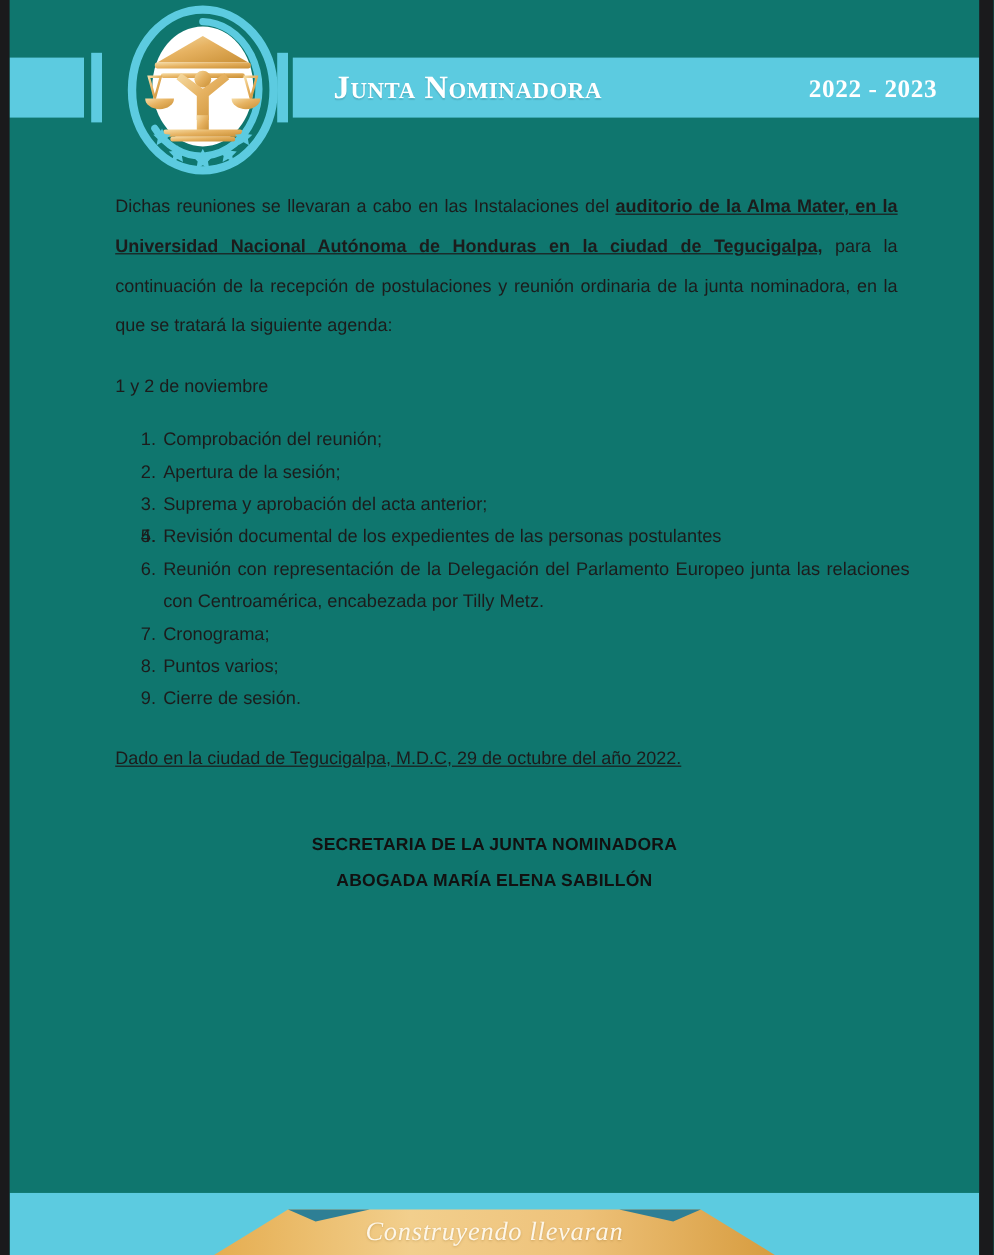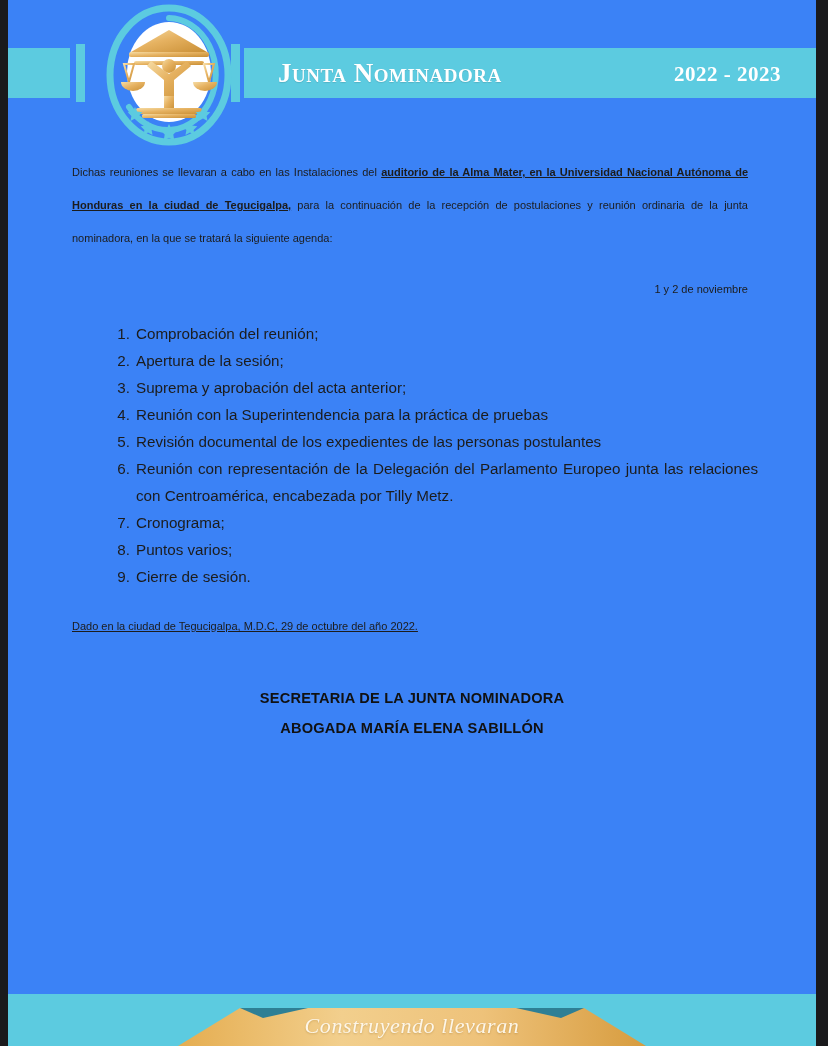--- a/index.html
+++ b/index.html
@@ -6,21 +6,21 @@
   html, body { width:828px; height:1046px; }
   body {
     background:#1a1a1c;
     font-family:"Liberation Sans", sans-serif;
     overflow:hidden;
   }
   .page {
     position:absolute;
     left:8px; top:0;
     width:808px; height:1046px;
-    background:#3b82f6;
+    background:#0f766e;
     overflow:hidden;
   }
 
   
   .header { position:absolute; left:0; top:0; width:808px; height:150px; }
   .hdr-left-block {
     position:absolute; left:0; top:48px; width:62px; height:50px;
     background:#5ccbe0;
   }
   .hdr-stripe-a {
@@ -51,29 +51,29 @@
     font-weight:bold;
     font-size:21px;
     color:#ffffff;
     letter-spacing:0.5px;
   }
   .logo { position:absolute; left:86px; top:4px; width:150px; height:142px; }
 
   
   .content { position:absolute; left:0; top:150px; width:808px; }
   .para {
-    margin:0 68px 0 64px;
-    font-size:11px;
+    margin:0 68px 0 88px;
+    font-size:15px;
     line-height:33px;
     color:#1c1c1c;
     text-align:justify;
   }
   .para.p1 { padding-top:6px; }
   .para.p2 { padding-top:19px; }
-  .para.p3 { padding-top:18px; text-align:right; }
+  .para.p3 { padding-top:18px; text-align:left; }
   .para.p4 { padding-top:20px; text-align:left;text-decoration:underline; }
   .u { font-weight:bold; text-decoration:underline; }
 
   .agenda {
     margin:14px 58px 0 100px;
     padding:0;
     list-style:none;
   }
   .agenda li {
     position:relative;
@@ -183,21 +183,21 @@
 
     <p class="para p1"><span>Dichas reuniones se llevaran a cabo en las Instalaciones del </span><span class="u">auditorio de la Alma Mater, en la Universidad Nacional Autónoma de Honduras en la ciudad de Tegucigalpa,</span><span> para la continuación de la recepción de postulaciones y reunión ordinaria de la junta nominadora, en la que se tratará la siguiente agenda:</span></p>
 
 
     <p class="para p3">1 y 2 de noviembre</p>
 
     <ol class="agenda">
       <li class="single"><span class="num">1.</span><span>Comprobación del reunión;</span></li>
       <li class="single"><span class="num">2.</span><span>Apertura de la sesión;</span></li>
       <li class="single"><span class="num">3.</span><span>Suprema y aprobación del acta anterior;</span></li>
-      <li class="single"><span class="num">4.</span><span>Reunión con la Superintendencia para la práctica de pruebas</span></li>
+      <li class="single"><span class="num">4.</span></li>
       <li class="single"><span class="num">5.</span><span>Revisión documental de los expedientes de las personas postulantes</span></li>
       <li><span class="num">6.</span><span>Reunión con representación de la Delegación del Parlamento Europeo junta las relaciones con Centroamérica, encabezada por Tilly Metz.</span></li>
       <li class="single"><span class="num">7.</span><span>Cronograma;</span></li>
       <li class="single"><span class="num">8.</span><span>Puntos varios;</span></li>
       <li class="single"><span class="num">9.</span><span> Cierre de sesión.</span></li>
     </ol>
 
     <p class="para p4">Dado en la ciudad de Tegucigalpa, M.D.C, 29 de octubre del año 2022.</p>
 
     <div class="sig">

